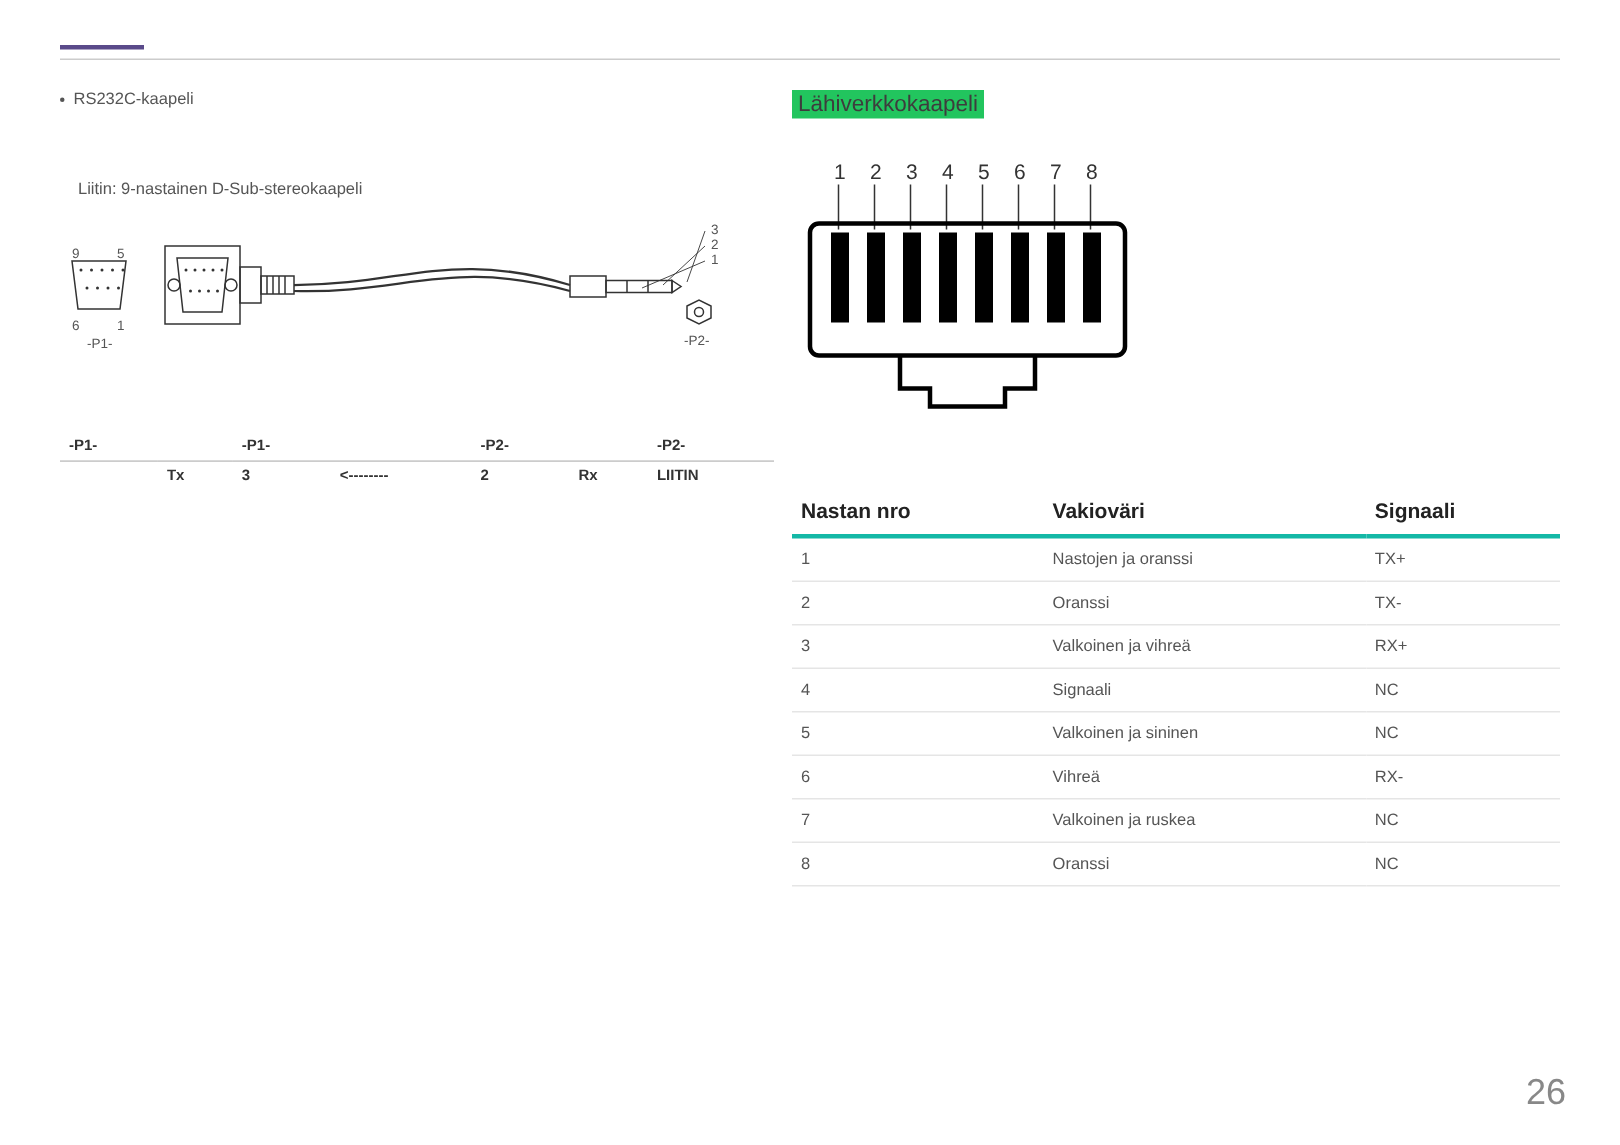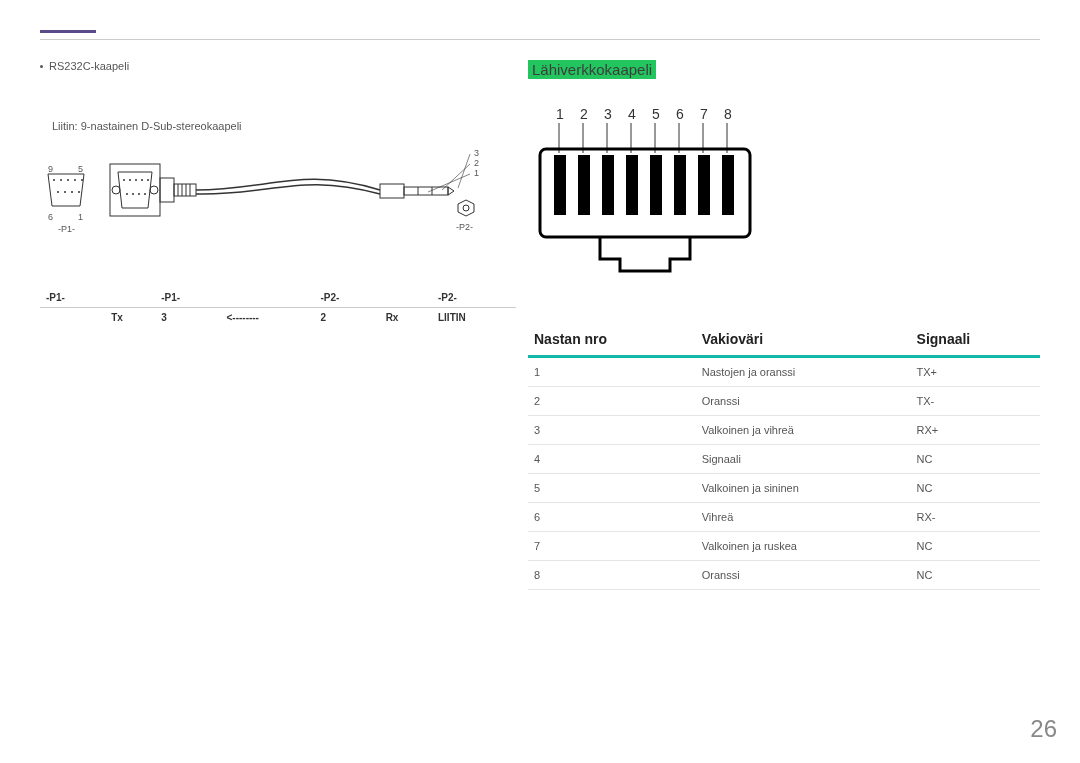--- a/index.html
+++ b/index.html
@@ -43,21 +43,21 @@
     font-weight: normal;
     margin-bottom: 8px;
   }
   .rj45-diagram { margin-top: 14px; margin-bottom: 28px; }
   .lan-table { width:100%; font-size:12px; border-collapse: collapse;}
   .lan-table thead th { font-weight: bold; text-align:left; font-size:14px; color:#222; padding:8px 6px; border-bottom:3px solid #14b8a6;}
   .lan-table tbody td { font-size:11px; color:#555; padding:8px 6px; border-bottom:1px solid #e5e5e5;}
   .page-number {
     position: absolute;
     bottom: 20px;
-    right: 23px;
+    right: 36px;
     font-size: 24px;
     color: #888;
     font-weight: 300;
   }
   .tiny { font-size:9px; fill:#555;}
 </style>
 </head>
 <body>
 
 <div class="topbar"></div>

